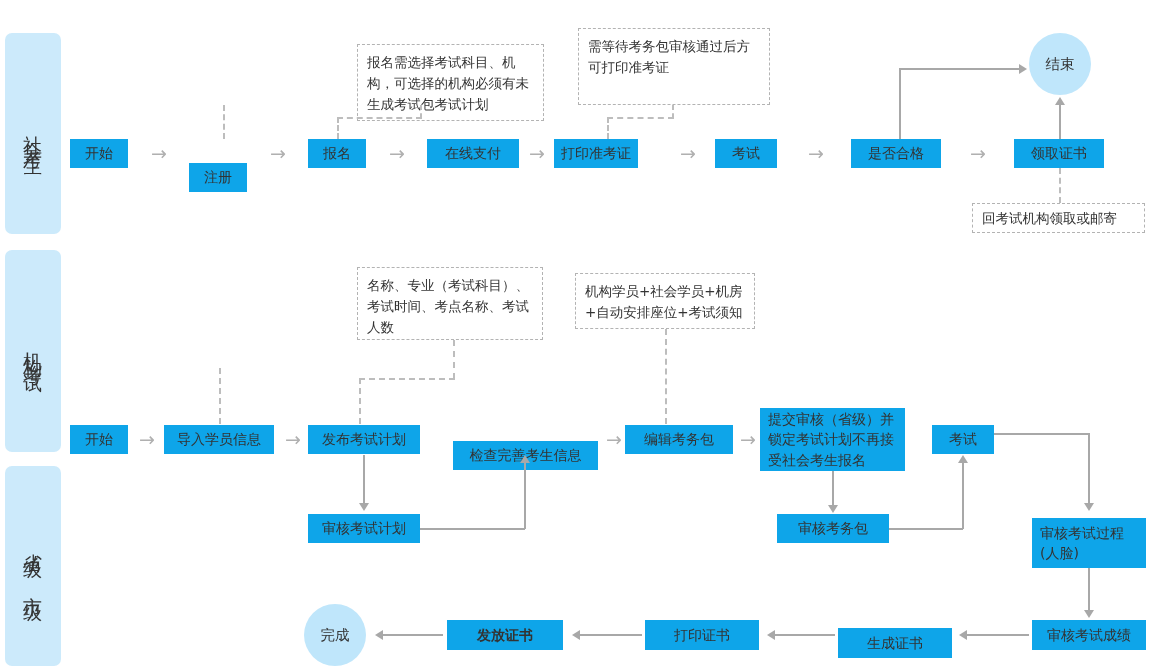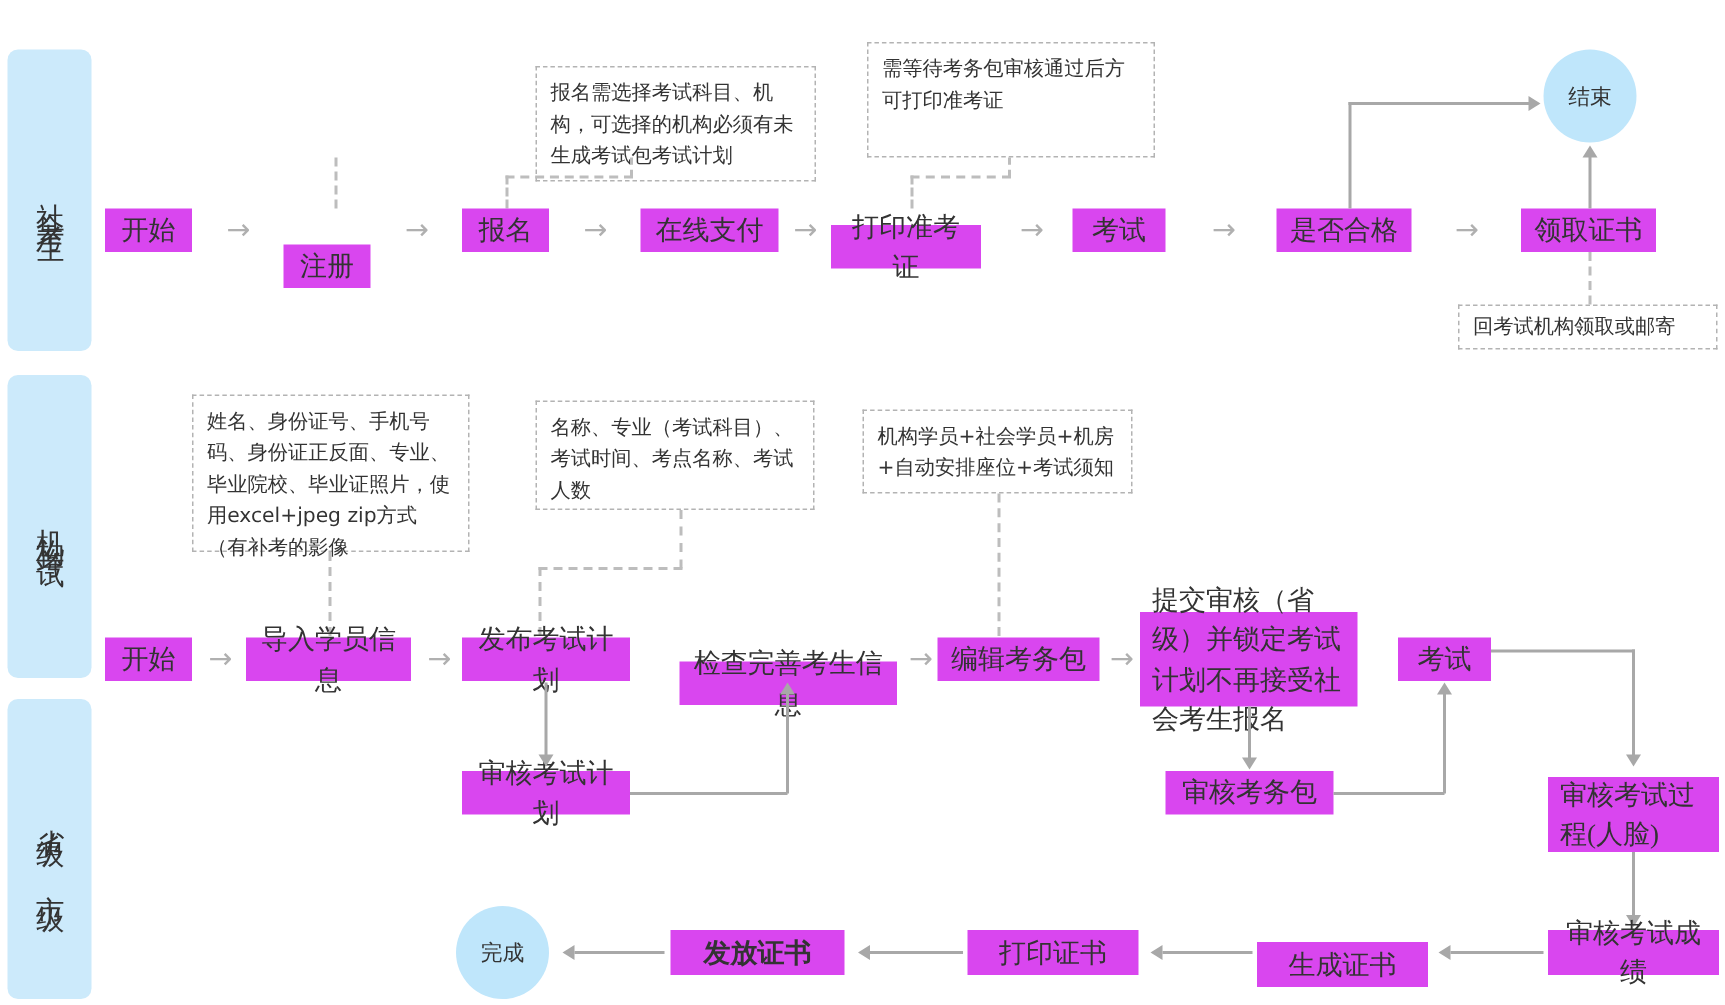--- a/index.html
+++ b/index.html
@@ -32,31 +32,30 @@
     font-size:19px;
     letter-spacing:7px;
     line-height:1.1;
     color:#333;
     text-align:center;
     white-space:nowrap;
   }
   
   .node{
     position:absolute;
-    background:#d946ef;
+    background:#0ea5e9;
     display:flex;
     align-items:center;
     justify-content:center;
     text-align:center;
-    font-size:18px;
+    font-size:14px;
     color:#333;
     line-height:1.45;
     box-sizing:border-box;
     padding:2px 6px;
-    font-family:Liberation Serif, serif;
   }
   .node.bold{font-weight:bold;}
   .node.multiline{align-items:center;}
   
   .circle{
     position:absolute;
     background:#bfe6fb;
     border-radius:50%;
     display:flex;
     align-items:center;
@@ -135,41 +134,40 @@
 
   <div class="node" style="left:189px;top:139px;width:58px;height:29px;margin-top:24px;">注册</div>
   <div class="seqarrow" style="left:253px;top:139px;width:50px;height:29px;">→</div>
 
   <div class="node" style="left:308px;top:139px;width:58px;height:29px;">报名</div>
   <div class="seqarrow" style="left:372px;top:139px;width:50px;height:29px;">→</div>
 
   <div class="node" style="left:427px;top:139px;width:92px;height:29px;">在线支付</div>
   <div class="seqarrow" style="left:521px;top:139px;width:32px;height:29px;">→</div>
 
-  <div class="node" style="left:554px;top:150px;width:100px;height:29px;">打印准考证</div>
+  <div class="node" style="left:554px;top:139px;width:84px;height:29px;">打印准考证</div>
   <div class="seqarrow" style="left:665px;top:139px;width:46px;height:29px;">→</div>
 
   <div class="node" style="left:715px;top:139px;width:62px;height:29px;">考试</div>
   <div class="seqarrow" style="left:785px;top:139px;width:62px;height:29px;">→</div>
 
   <div class="node" style="left:851px;top:139px;width:90px;height:29px;">是否合格</div>
   <div class="seqarrow" style="left:947px;top:139px;width:62px;height:29px;">→</div>
 
   <div class="node" style="left:1014px;top:139px;width:90px;height:29px;">领取证书</div>
 
   <div class="circle" style="left:1029px;top:33px;width:62px;height:62px;">结束</div>
 
   <div class="vline" style="left:899px;top:68px;height:71px;"></div>
   <div class="hline" style="left:899px;top:68px;width:122px;"></div>
   <div class="ar right" style="left:1019px;top:64px;"></div>
 
   <div class="vline" style="left:1059px;top:104px;height:35px;"></div>
   <div class="ar up" style="left:1055px;top:97px;"></div>
 
-  <div class="note" style="left:128px;top:263px;width:185px;height:105px;">姓名、身份证号、手机号码、身份证正反面、专业、毕业院校、毕业证照片，使用excel+jpeg zip方式（有补考的影像</div>
   <div class="note" style="left:357px;top:267px;width:186px;height:73px;">名称、专业（考试科目）、考试时间、考点名称、考试人数</div>
   <div class="note" style="left:575px;top:273px;width:180px;height:56px;">机构学员+社会学员+机房+自动安排座位+考试须知</div>
 
   <div class="vline dash" style="left:219px;top:368px;height:56px;"></div>
 
   <div class="vline dash" style="left:453px;top:340px;height:39px;"></div>
   <div class="hline dash" style="left:359px;top:378px;width:96px;"></div>
   <div class="vline dash" style="left:359px;top:378px;height:46px;"></div>
 
   <div class="vline dash" style="left:665px;top:329px;height:95px;"></div>

